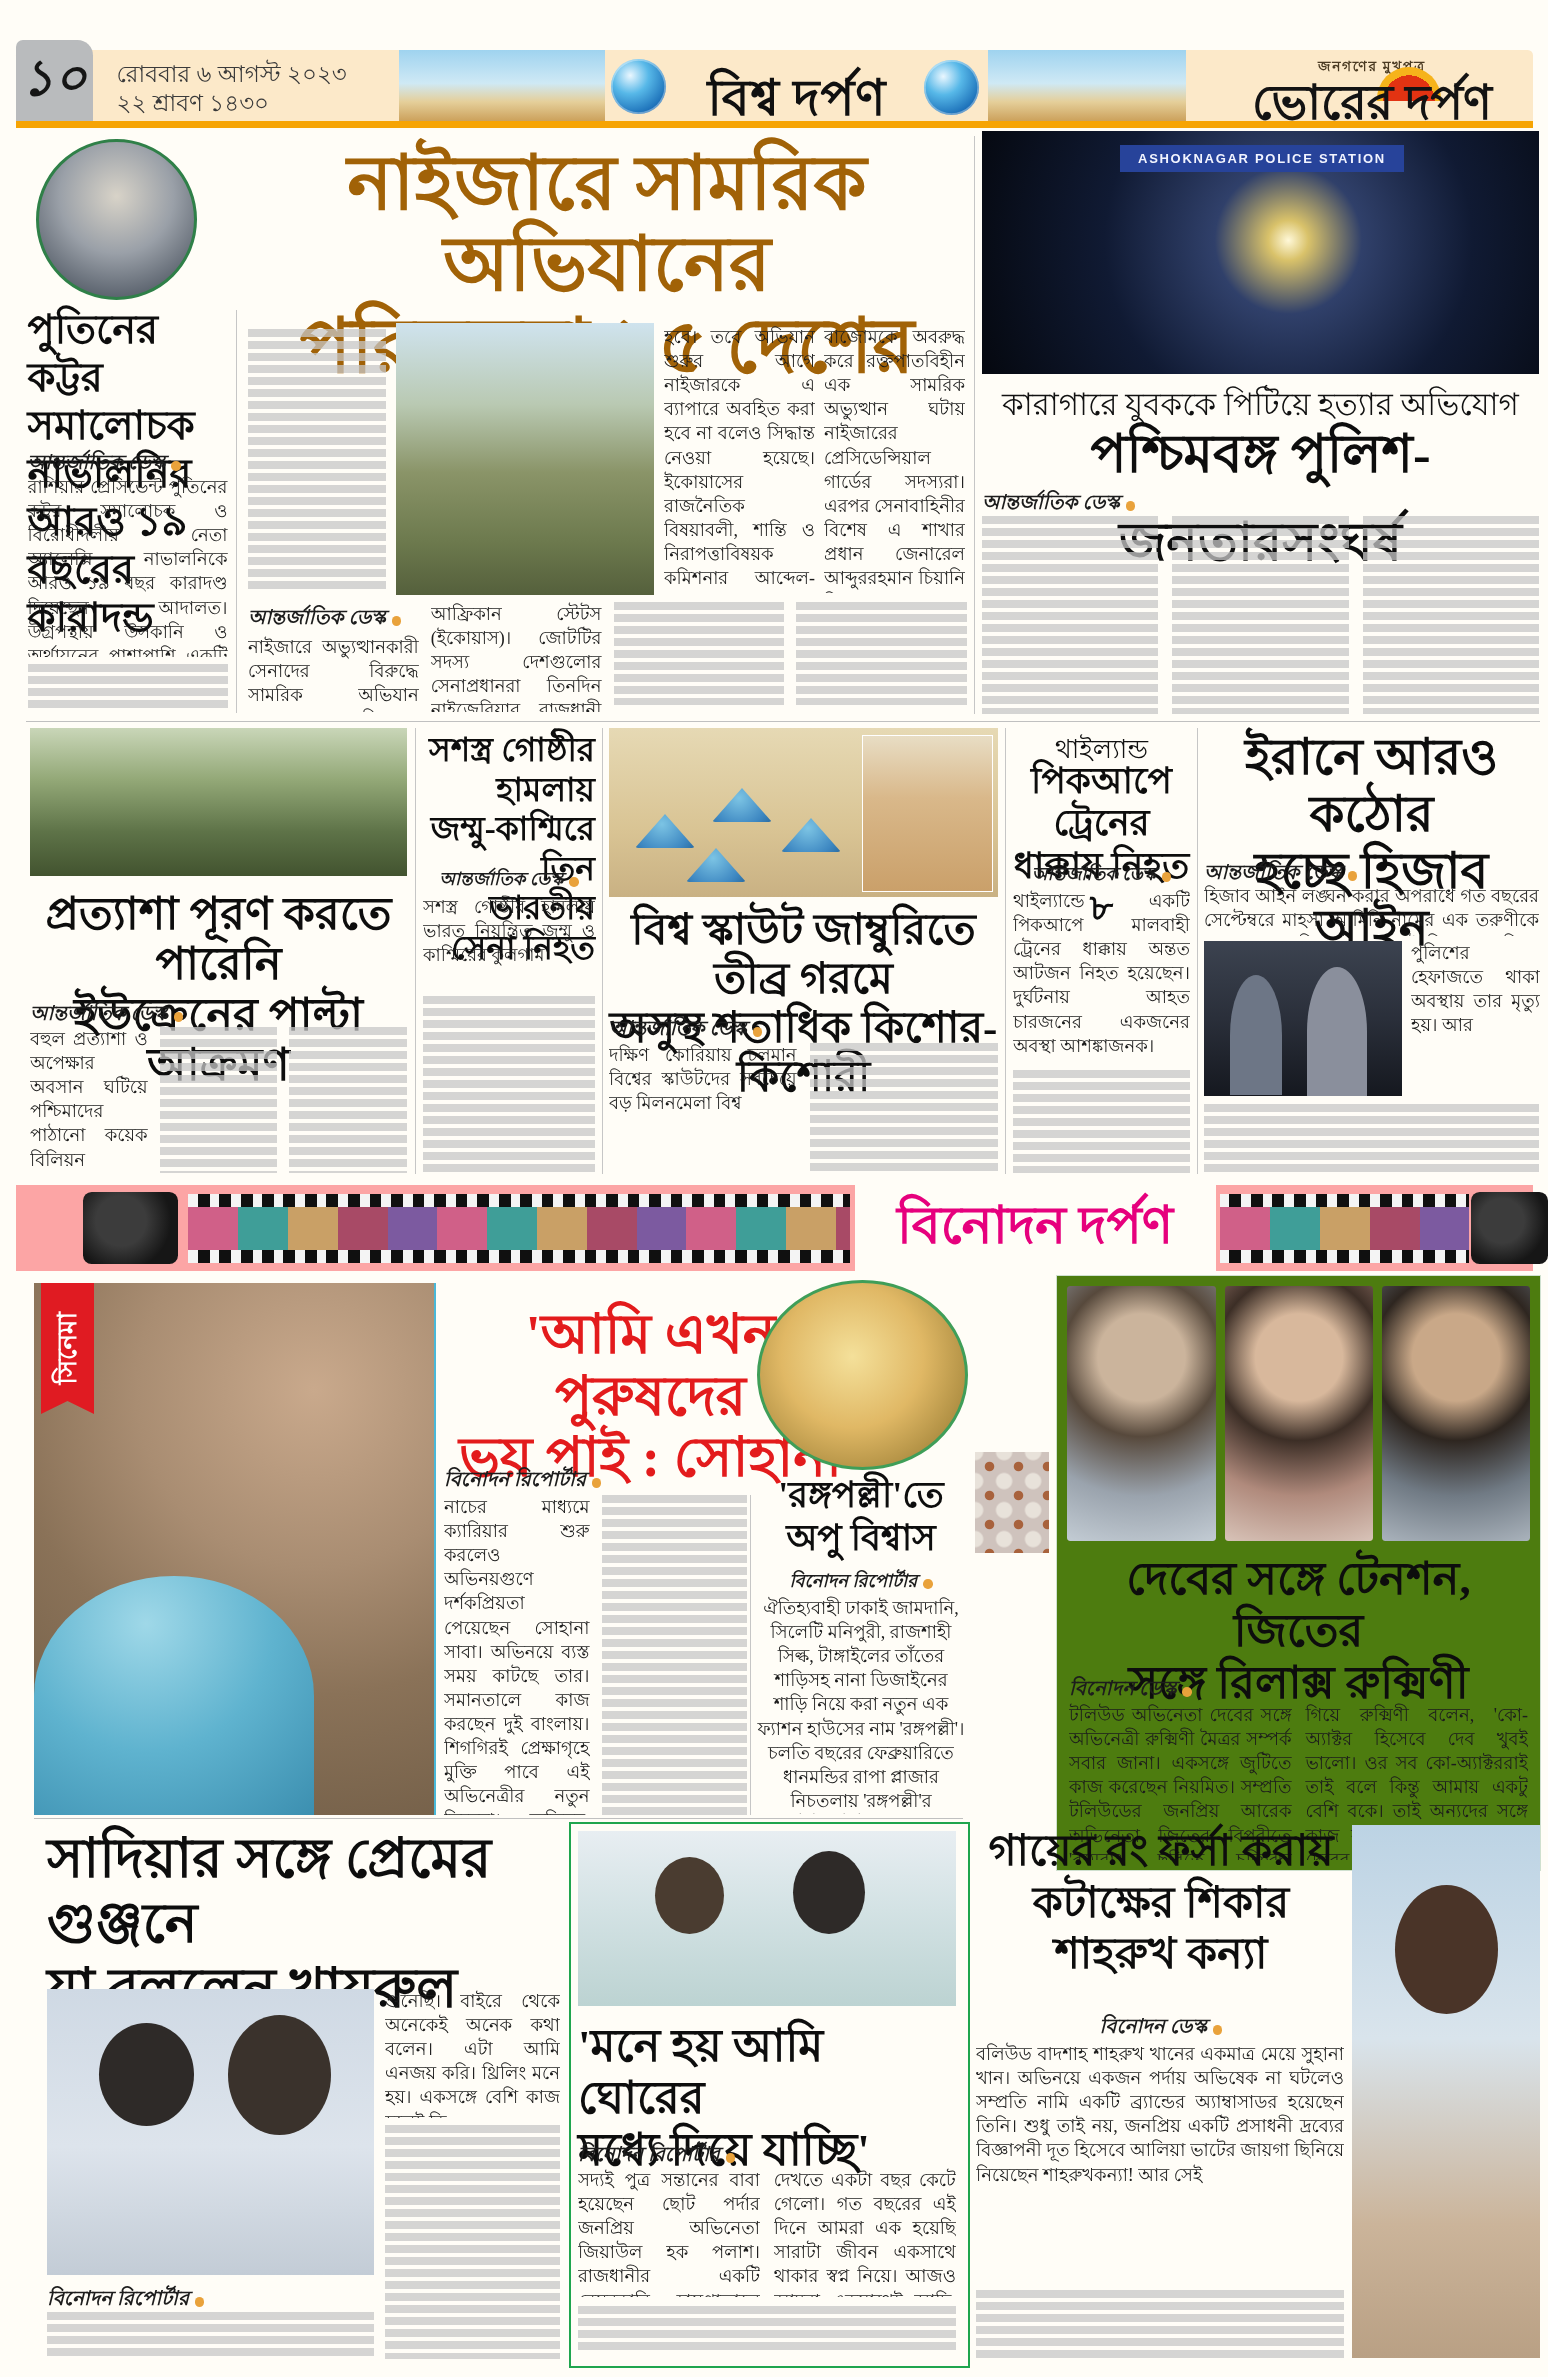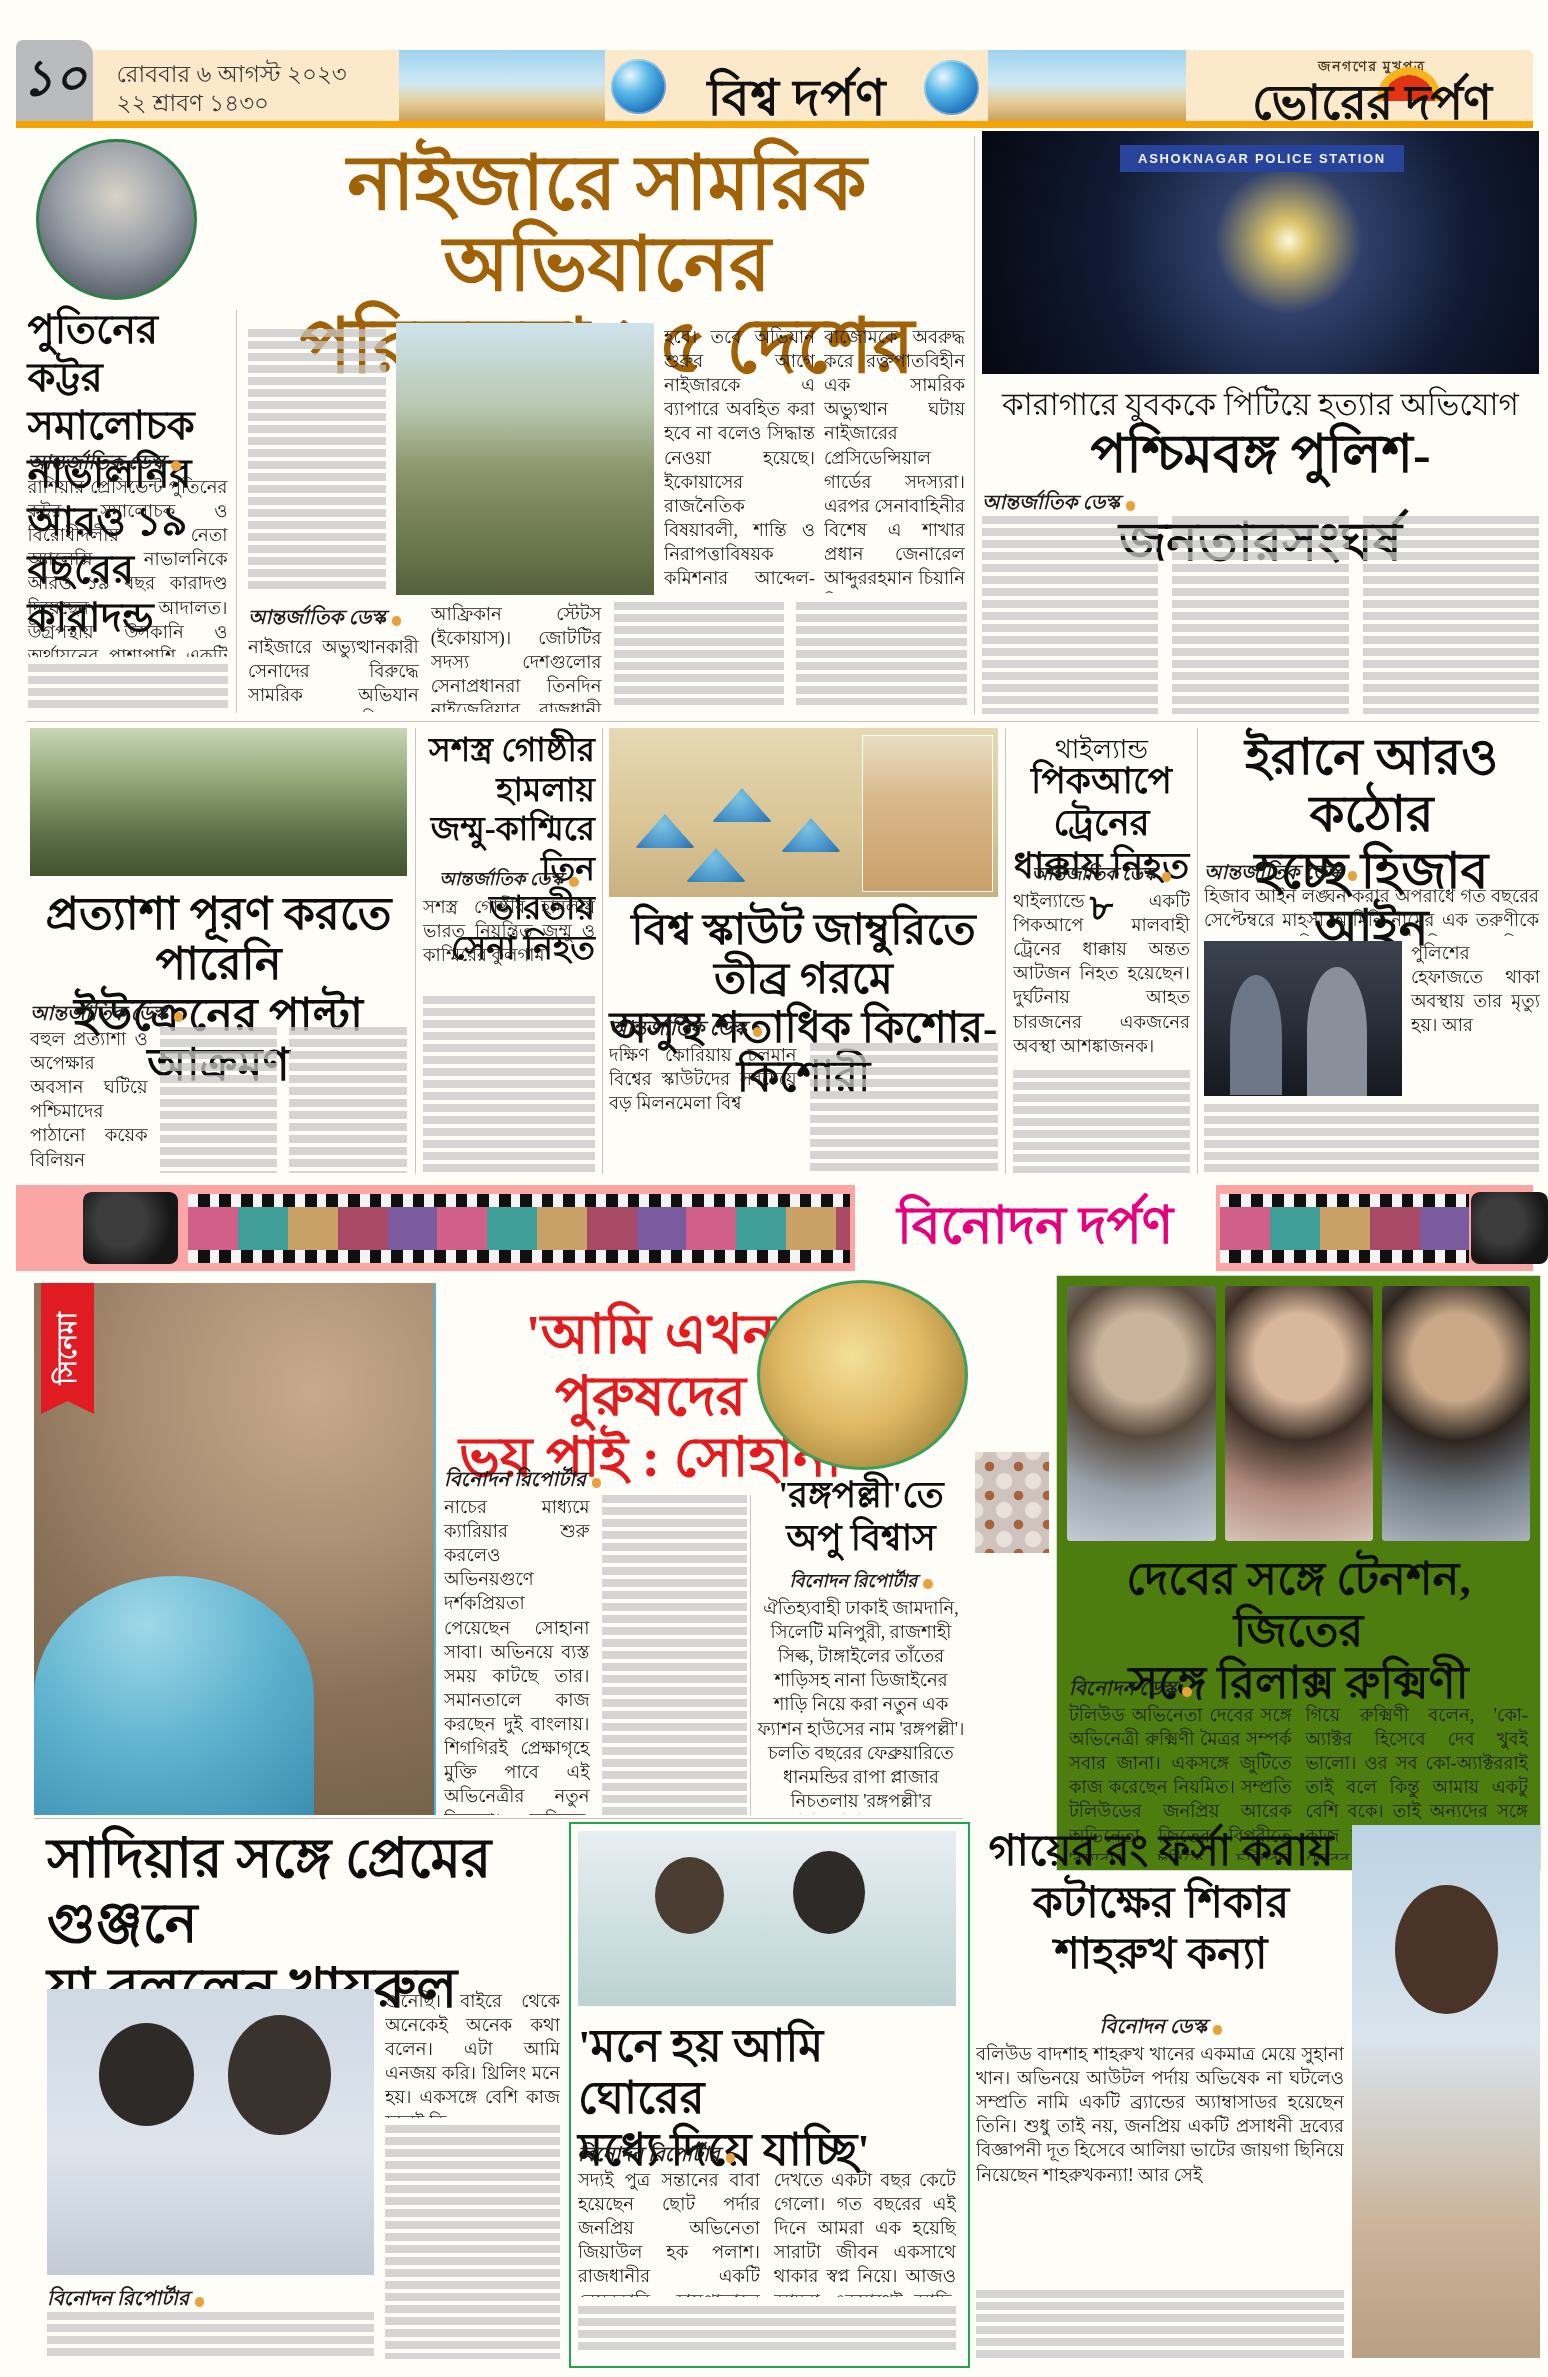--- a/index.html
+++ b/index.html
@@ -324,20 +324,20 @@
   </div>
 
   <div class="abs hl-black" style="left:976px;top:1825px;width:370px;font-size:43px;line-height:1.2;text-align:center;">
     <div>গায়ের রং ফর্সা করায়</div>
     <div>কটাক্ষের শিকার</div>
     <div>শাহরুখ কন্যা</div>
   </div>
   <div class="abs" style="left:976px;top:2011px;width:370px;text-align:center;">
     <span class="byline">বিনোদন ডেস্ক</span><span class="dot"></span>
   </div>
-  <div class="abs body-txt clip" style="left:976px;top:2042px;width:368px;height:241px;">বলিউড বাদশাহ শাহরুখ খানের একমাত্র মেয়ে সুহানা খান। অভিনয়ে আউটল পর্দায় অভিষেক না ঘটলেও সম্প্রতি নামি একটি ব্র্যান্ডের অ্যাম্বাসাডর হয়েছেন তিনি। শুধু তাই নয়, জনপ্রিয় একটি প্রসাধনী দ্রব্যের বিজ্ঞাপনী দূত হিসেবে আলিয়া ভাটের জায়গা ছিনিয়ে নিয়েছেন শাহরুখকন্যা! আর সেই</div>
+  <div class="abs body-txt clip" style="left:976px;top:2042px;width:368px;height:241px;">বলিউড বাদশাহ শাহরুখ খানের একমাত্র মেয়ে সুহানা খান। অভিনয়ে একজন পর্দায় অভিষেক না ঘটলেও সম্প্রতি নামি একটি ব্র্যান্ডের অ্যাম্বাসাডর হয়েছেন তিনি। শুধু তাই নয়, জনপ্রিয় একটি প্রসাধনী দ্রব্যের বিজ্ঞাপনী দূত হিসেবে আলিয়া ভাটের জায়গা ছিনিয়ে নিয়েছেন শাহরুখকন্যা! আর সেই</div>
   <div class="abs fill" style="left:976px;top:2290px;width:368px;height:69px;"></div>
   <div class="abs photo-suhana" style="left:1352px;top:1825px;width:188px;height:533px;">
     <div class="head-blob" style="left:43px;top:60px;width:103px;height:129px;background:#4a3428;border-radius:50%;"></div>
   </div>
 
 </div>
 
 
 </body></html>

